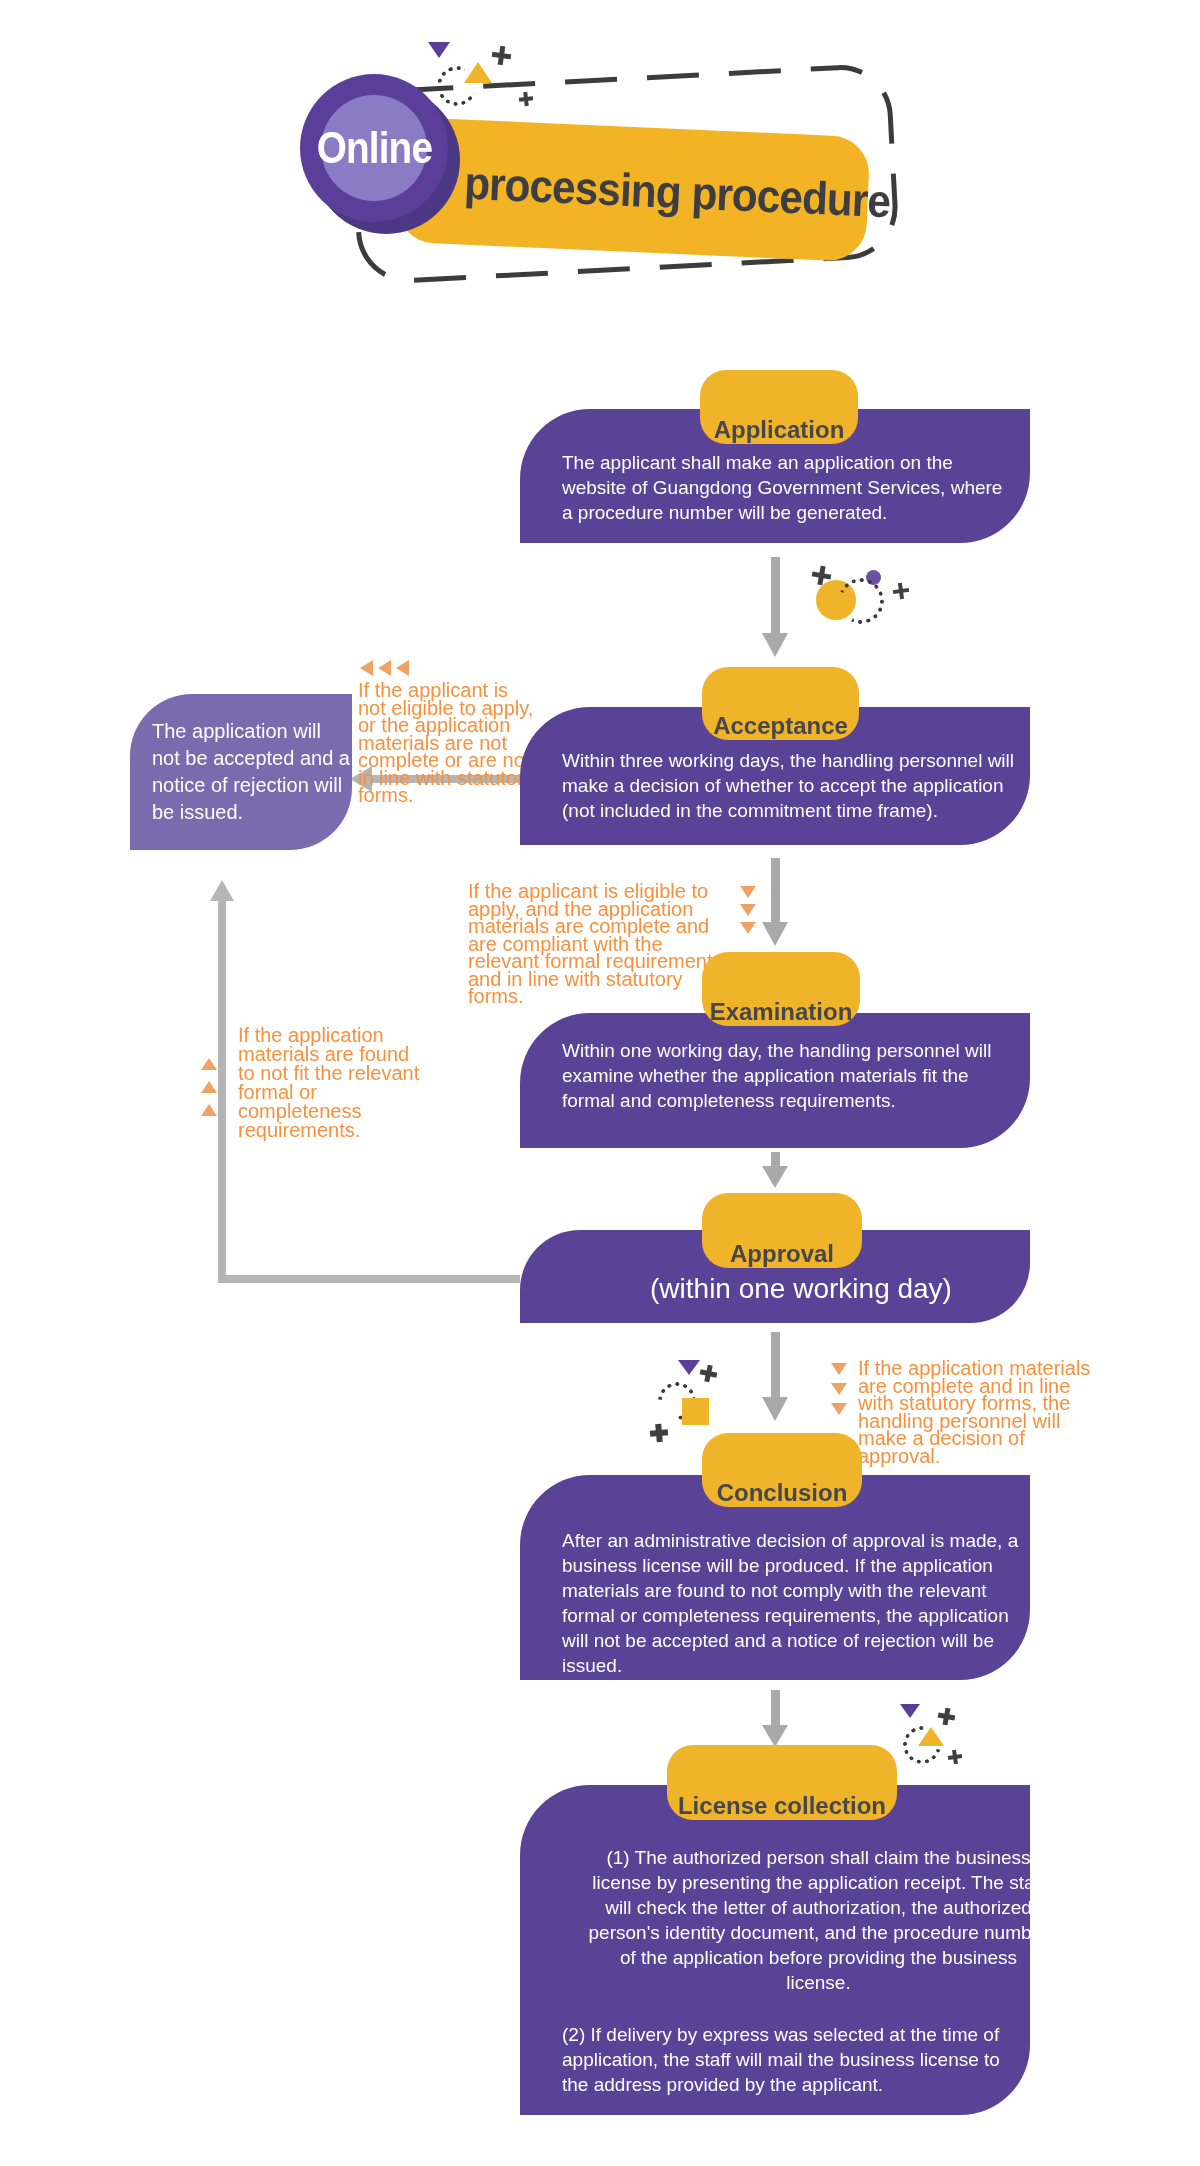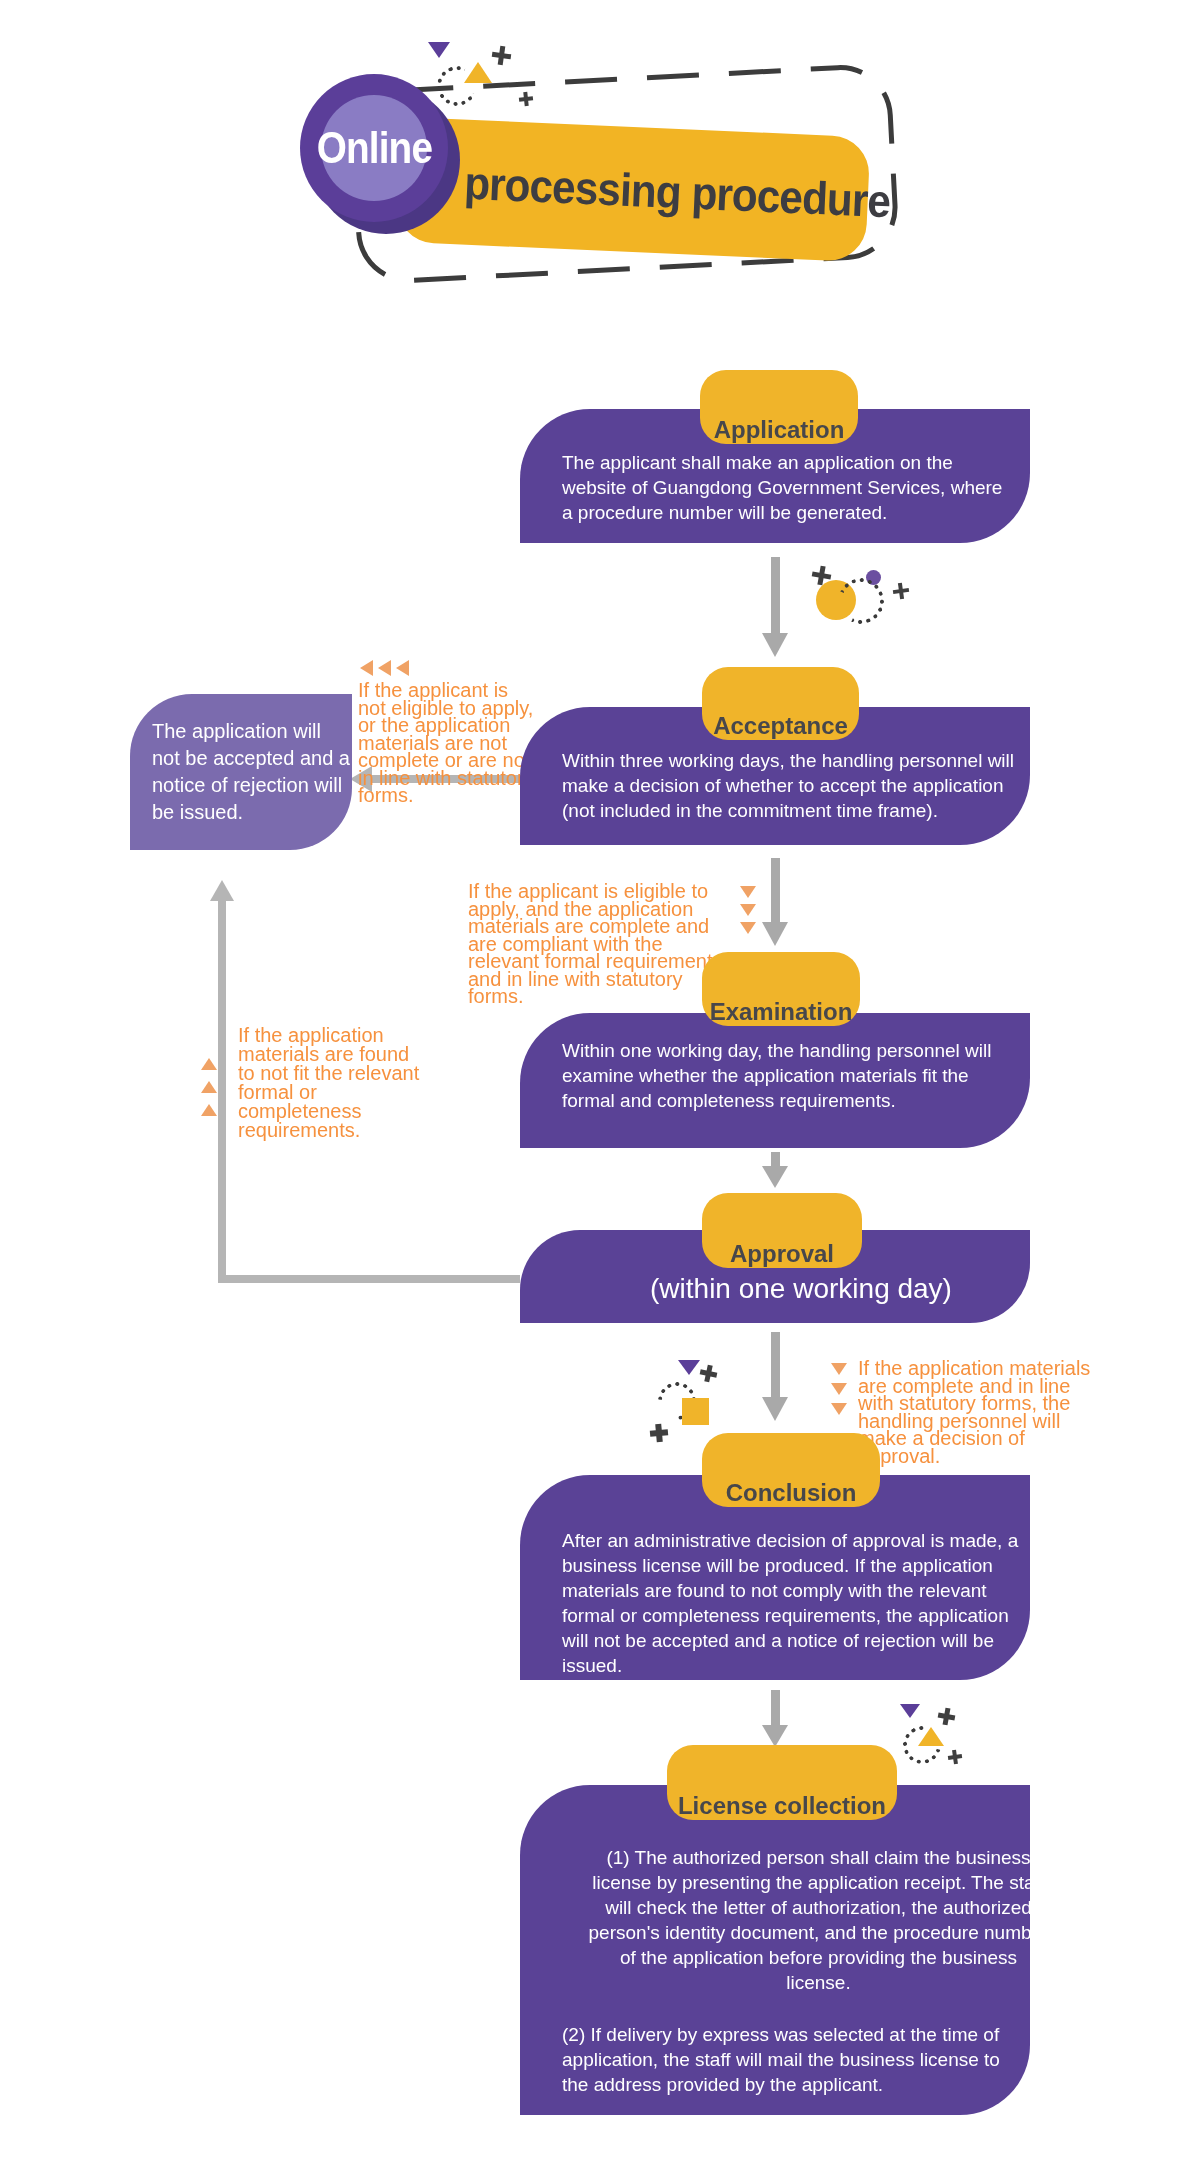--- a/index.html
+++ b/index.html
@@ -178,21 +178,21 @@
   <span class="plus" style="left:700px;top:1365px;width:17px;height:17px;transform:rotate(12deg);"></span>
   <span class="dotcircle open-right" style="left:658px;top:1382px;width:38px;height:38px;transform:rotate(140deg);"></span>
   <span class="abs" style="left:682px;top:1398px;width:27px;height:27px;background:#f0b42a;"></span>
   <span class="plus" style="left:650px;top:1424px;width:18px;height:18px;transform:rotate(-5deg);"></span>
 
   <span class="tri" style="left:831px;top:1363px;border-left:8px solid transparent;border-right:8px solid transparent;border-top:12px solid #f0a265;"></span>
   <span class="tri" style="left:831px;top:1383px;border-left:8px solid transparent;border-right:8px solid transparent;border-top:12px solid #f0a265;"></span>
   <span class="tri" style="left:831px;top:1403px;border-left:8px solid transparent;border-right:8px solid transparent;border-top:12px solid #f0a265;"></span>
   <div class="cond" style="left:858px;top:1360px;width:235px;">If the application materials are complete and in line with statutory forms, the handling personnel will make a decision of approval.</div>
 
-  <div class="pill" style="left:702px;top:1433px;width:178px;height:74px;">
+  <div class="pill" style="left:702px;top:1433px;width:160px;height:74px;">
     <span>Conclusion</span>
   </div>
   <div class="pbox" style="top:1475px;height:205px;"></div>
   <div class="pbox-text" style="left:562px;top:1528px;width:460px;z-index:5;">After an administrative decision of approval is made, a business license will be produced. If the application materials are found to not comply with the relevant formal or completeness requirements, the application will not be accepted and a notice of rejection will be issued.</div>
 
   <div class="arrow-line-v" style="left:771px;top:1690px;height:35px;"></div>
   <span class="tri" style="left:762px;top:1725px;border-left:13px solid transparent;border-right:13px solid transparent;border-top:22px solid #a9a9a9;"></span>
   <span class="tri" style="left:900px;top:1704px;border-left:10px solid transparent;border-right:10px solid transparent;border-top:14px solid #5b3e99;"></span>
   <span class="plus" style="left:938px;top:1708px;width:17px;height:17px;transform:rotate(10deg);"></span>
   <span class="dotcircle open-right" style="left:903px;top:1726px;width:38px;height:38px;transform:rotate(-30deg);"></span>

